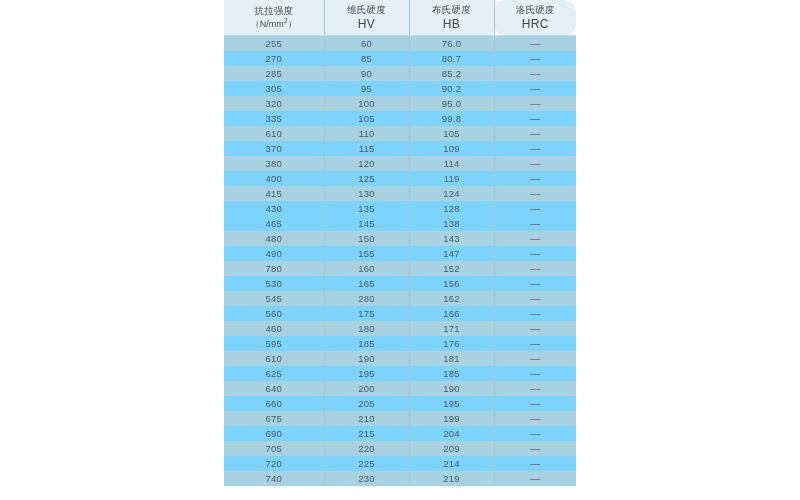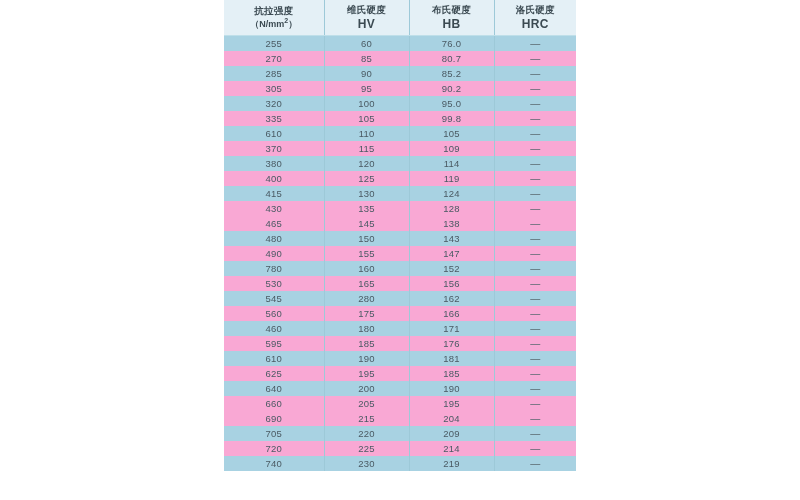--- a/index.html
+++ b/index.html
@@ -41,30 +41,30 @@
   table.conv col.c-hrc { width: 82px; }
 
   
   thead tr.head-row {
     background: #e4f0f6;
   }
   thead th {
     border-right: 1px solid #9dc9d8;
     border-bottom: 1px solid #bfdfe9;
     padding: 3px 0 4px 0;
-    font-weight: bold;
+    font-weight: normal;
     font-size: 9.5px;
     line-height: 13px;
     color: #3b4a52;
     text-align: center;
     vertical-align: middle;
     height: 31px;
     box-sizing: border-box;
   }
-  thead th:last-child { border-right: none; }
+  thead th:last-child { border-right: none; border-radius: 12px; }
 
   th .hz {
     display: block;
     font-size: 9.5px;
     letter-spacing: 0.2px;
   }
   th .unit {
     display: block;
     font-size: 9px;
     margin-top: 1px;
@@ -79,21 +79,21 @@
     font-size: 12px;
     margin-top: 2px;
     letter-spacing: 0.3px;
   }
 
   
   tbody tr {
     height: 15px;
   }
   tbody tr.odd  { background: #a8d2e2; }
-  tbody tr.even { background: #f9a8d4; padding-left: 22px; }
+  tbody tr.even { background: #7dd3fc; padding-left: 22px; }
 
   tbody td {
     border-right: 1px solid #9dc9d8;
     padding: 0;
     height: 15px;
     font-size: 9.5px;
     line-height: 15px;
     color: #4a5a63;
     text-align: center;
     vertical-align: middle;
@@ -283,20 +283,26 @@
             <td>200</td>
             <td>190</td>
             <td class="dash">—</td>
           </tr>
           <tr class="even">
             <td>660</td>
             <td>205</td>
             <td>195</td>
             <td class="dash">—</td>
           </tr>
+          <tr class="odd">
+            <td>675</td>
+            <td>210</td>
+            <td>199</td>
+            <td class="dash">—</td>
+          </tr>
           <tr class="even">
             <td>690</td>
             <td>215</td>
             <td>204</td>
             <td class="dash">—</td>
           </tr>
           <tr class="odd">
             <td>705</td>
             <td>220</td>
             <td>209</td>

